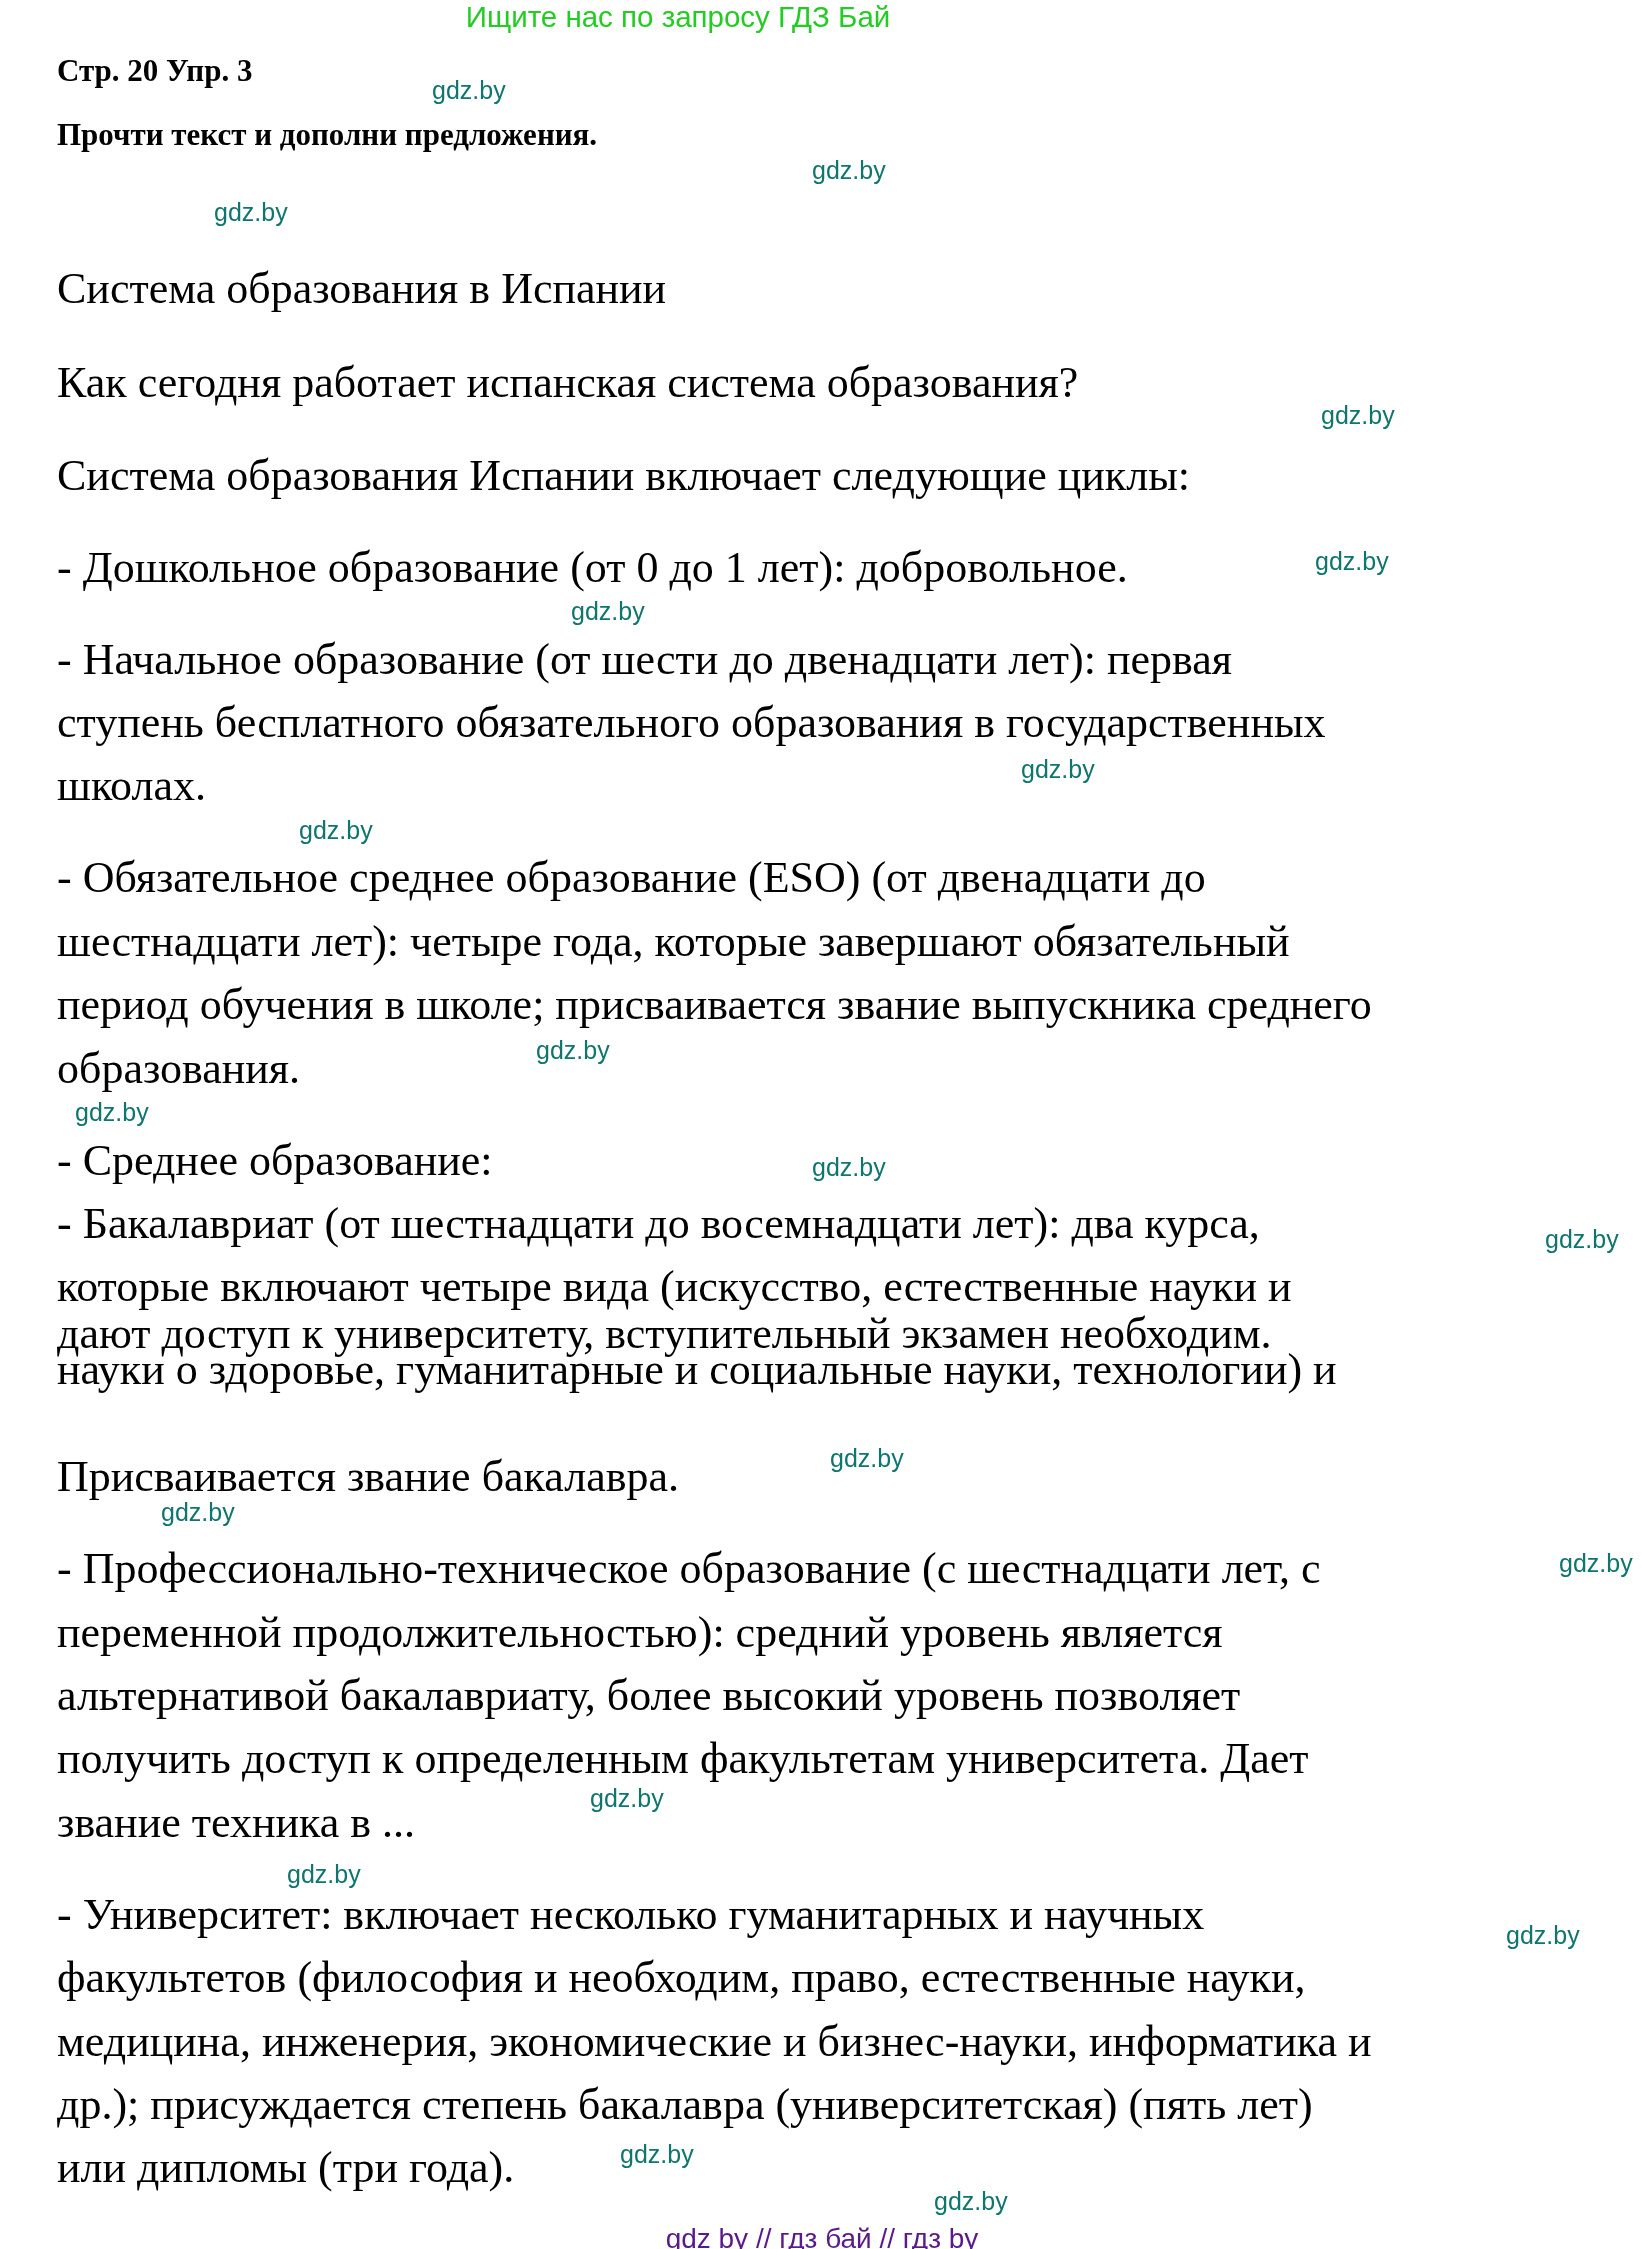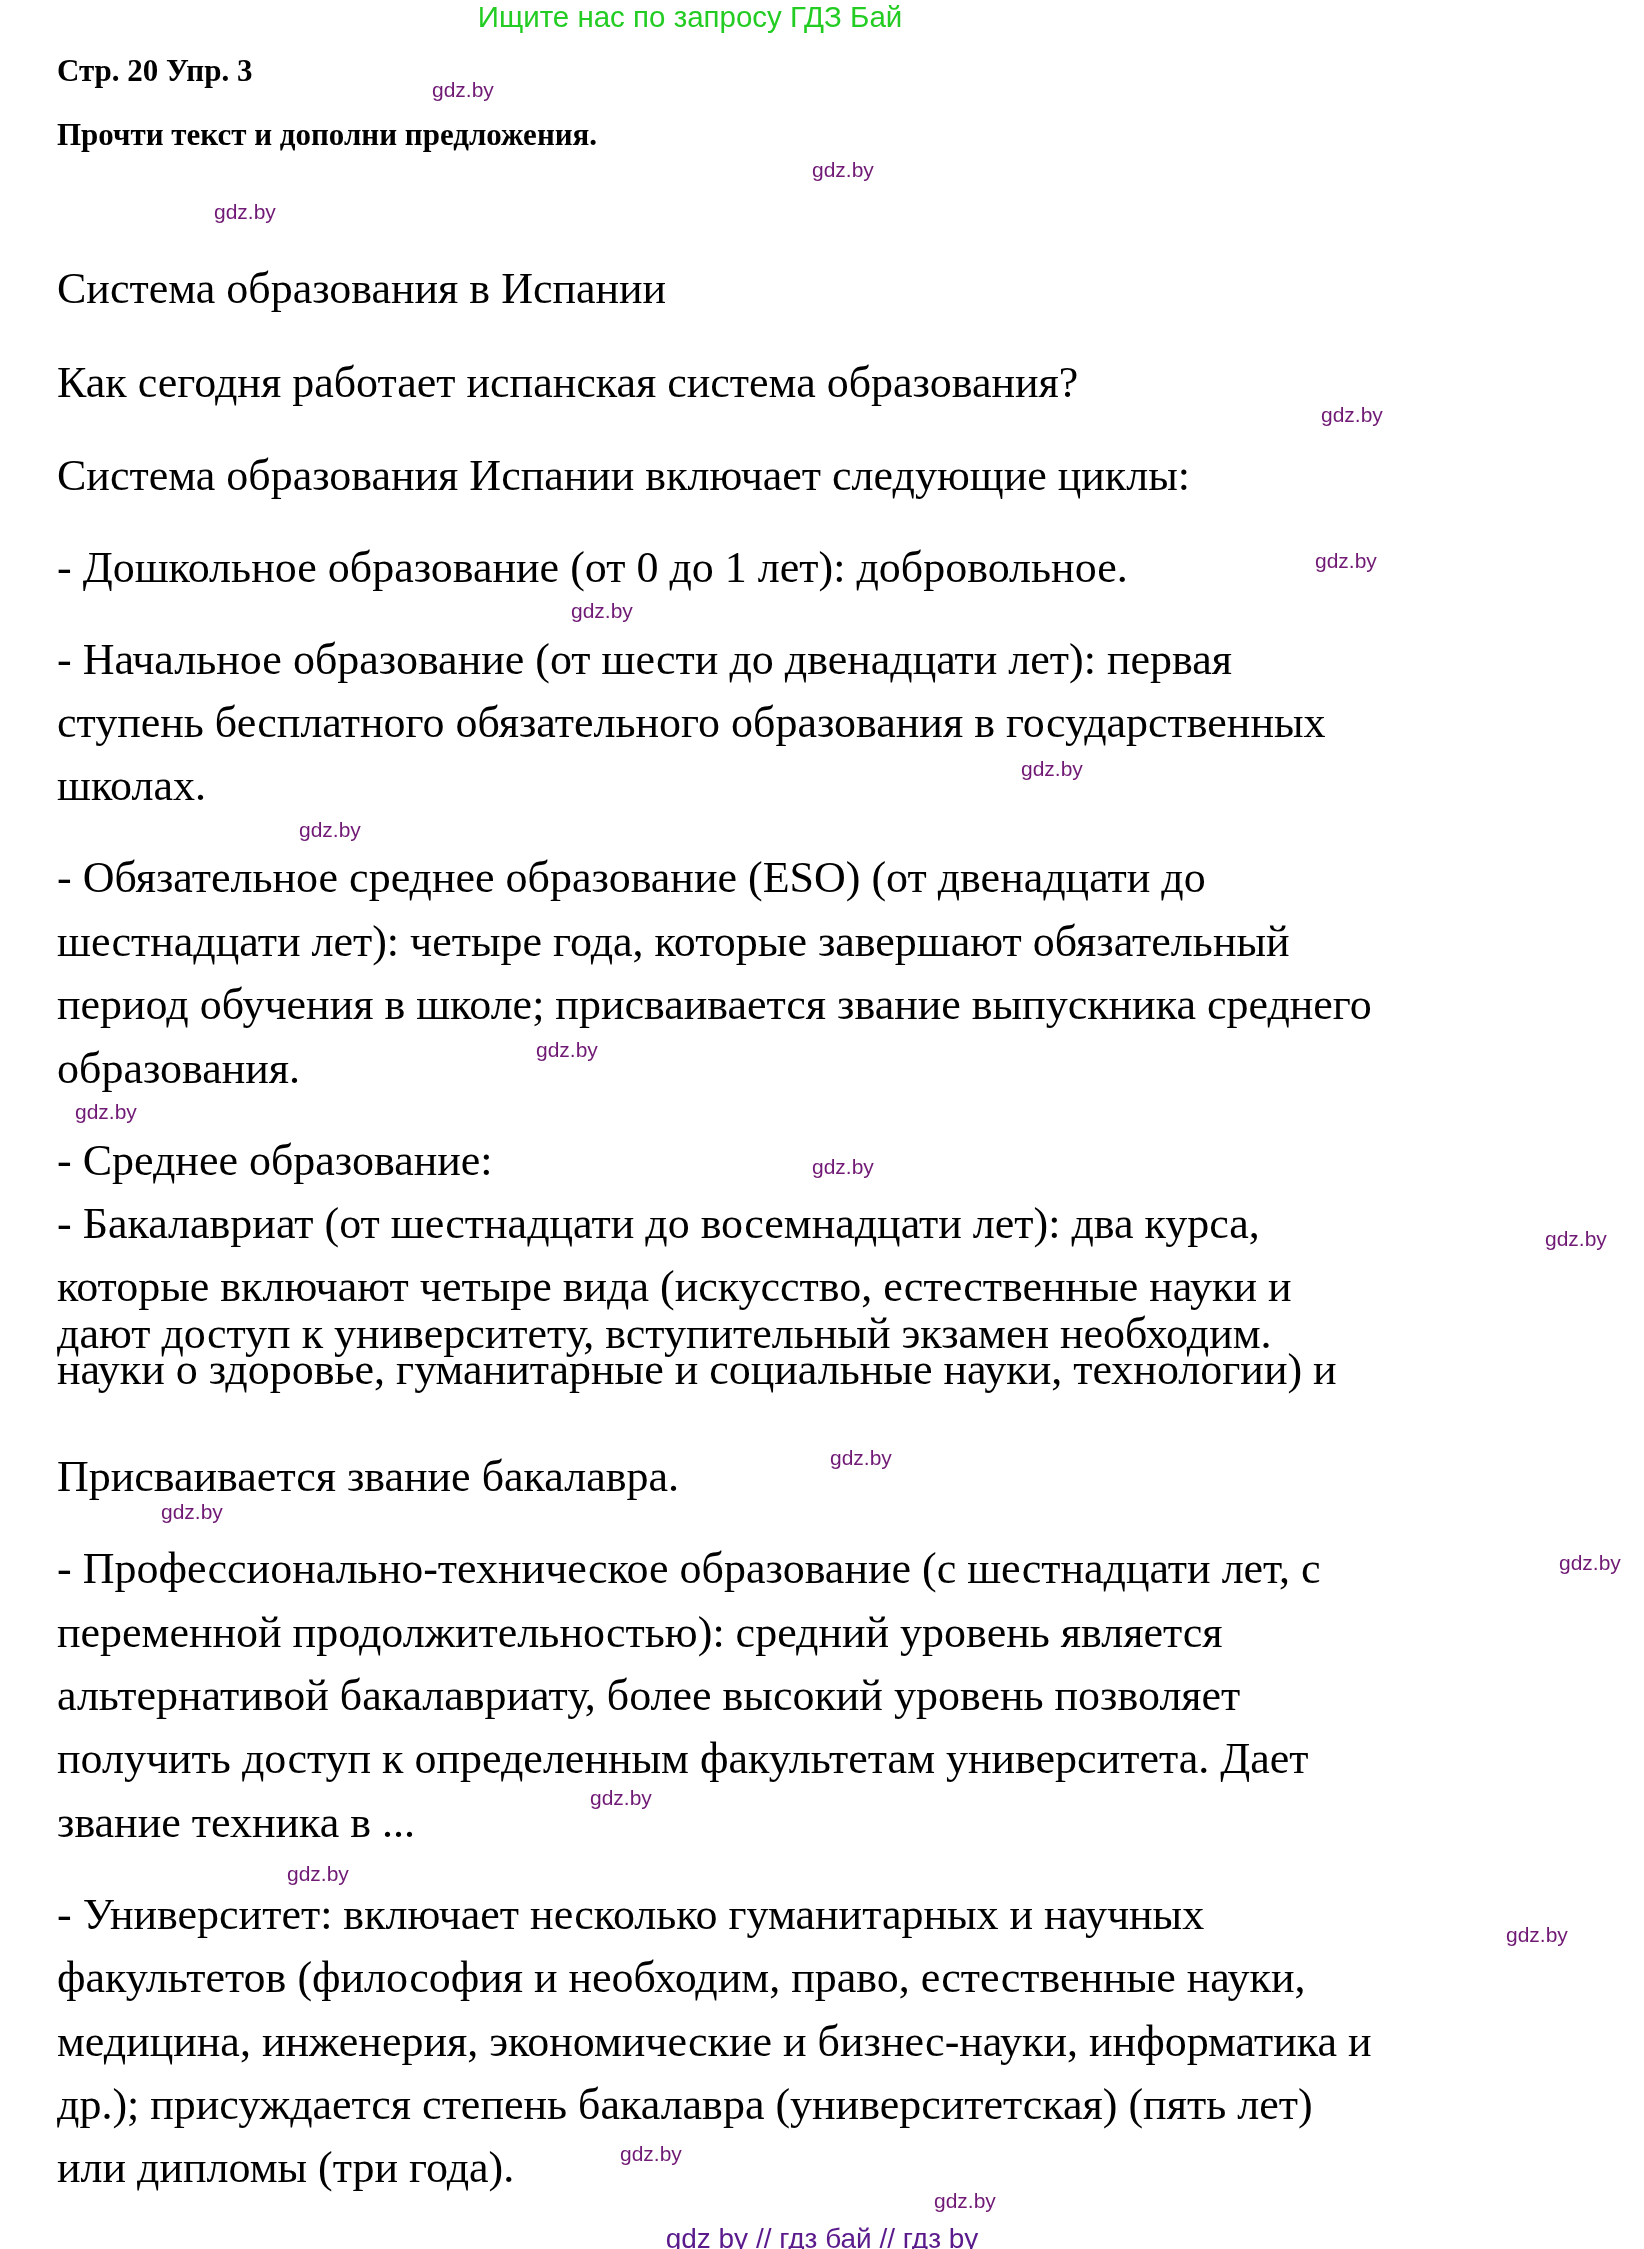--- a/index.html
+++ b/index.html
@@ -1,23 +1,23 @@
 <!DOCTYPE html>
 <html style="font-size:14px"><head>
   <meta charset="utf-8">
   <style>
     html, body { margin:0; padding:0; background:#ffffff; }
     body { width:1644px; height:2250px; position:relative; overflow:hidden; }
-    .top-banner { position:absolute; left:12px; width:1356px; top:0; text-align:center;
+    .top-banner { position:absolute; left:0; width:1356px; top:0; text-align:center;
       font-family:"Liberation Sans", sans-serif; font-size:29.5px; color:#22cc22; line-height:33px; }
     .heading { position:absolute; left:57px; font-family:"Liberation Serif", serif; font-weight:bold;
       color:#000; font-size:31px; line-height:52px; white-space:nowrap; }
     .line { position:absolute; left:57px; font-family:"Liberation Serif", serif; color:#000;
       font-size:44px; line-height:52px; white-space:nowrap; }
-    .wm { position:absolute; font-family:"Liberation Sans", sans-serif; font-size:21px; color:#701a75;
+    .wm { position:absolute; font-family:"Liberation Sans", sans-serif; font-size:25px; color:#0f766e;
       line-height:28px; white-space:nowrap; }
     .footer { position:absolute; left:0; width:1644px; top:2224px; text-align:center;
       font-family:"Liberation Sans", sans-serif; font-size:28px; color:#5a1a8c; line-height:29.5px; }
   </style>
 </head>
 <body>
 
 <div class="top-banner">Ищите нас по запросу ГДЗ Бай</div>
 
 <div class="heading" style="top:45px;">Стр. 20 Упр. 3</div>

